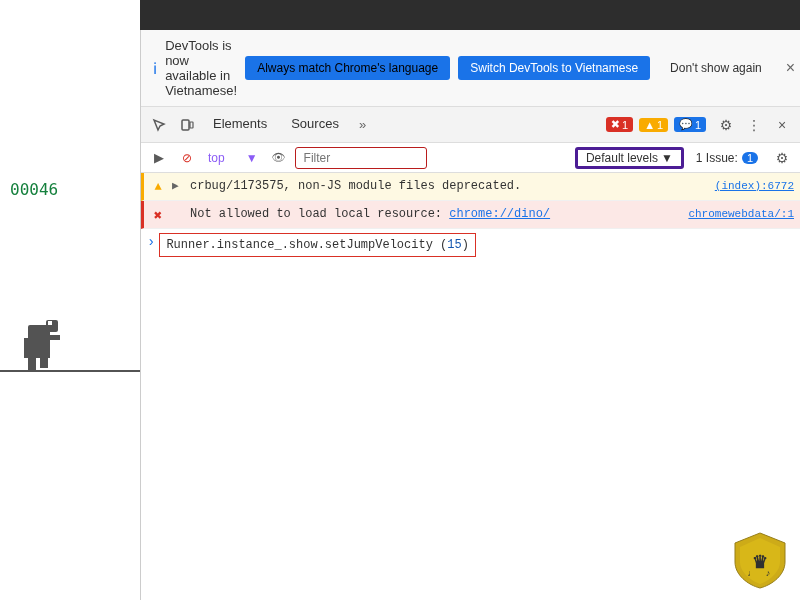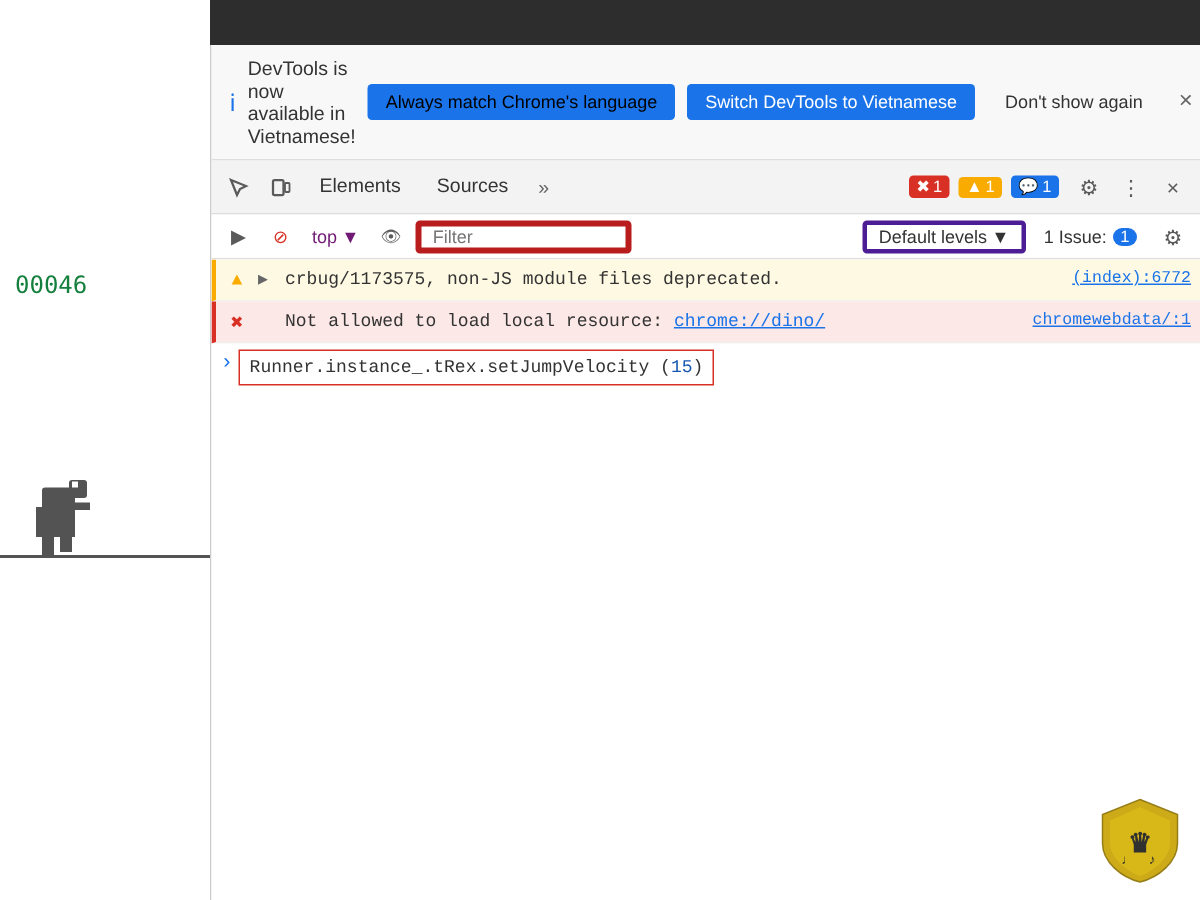--- a/index.html
+++ b/index.html
@@ -245,35 +245,35 @@
       justify-content: center;
       cursor: pointer;
       color: #5a5a5a;
       font-size: 13px;
       border-radius: 3px;
     }
 
     .context-select {
       display: flex;
       align-items: center;
-      gap: 3px;
-      font-size: 12px;
-      color: #701a75;
+      gap: 21px;
+      font-size: 12px;
+      color: #8b5cf6;
       cursor: pointer;
       padding: 2px 5px;
       border-radius: 3px;
     }
 
     .filter-input {
-      border: 4px solid #b91c1c;
+      border: 1px solid #b91c1c;
       border-radius: 3px;
       padding: 2px 8px;
       font-size: 12px;
       color: #999;
-      width: 144px;
+      width: 132px;
       height: 22px;
       outline: none;
     }
 
     .levels-select {
       display: flex;
       align-items: center;
       gap: 3px;
       font-size: 12px;
       color: #333;
@@ -558,21 +558,21 @@
       <span class="row-message">
         <span>Not allowed to load local resource: </span><span class="link">chrome://dino/</span>
       </span>
       <span class="row-location">chromewebdata/:1</span>
     </div>
 
     <div class="console-row input">
       <span class="input-prompt">›</span>
       <span class="row-message">
         <span class="code-input-box">
-          <span class="code-text">Runner.instance_.tRex.setJumpVelocity (</span>
+          <span class="code-text">Runner.instance_.show.setJumpVelocity (</span>
             <span class="code-number">15</span>
             <span class="code-text">)</span>
         </span>
       </span>
     </div>
   </div>
 
 </div>
 
 <div class="watermark">

